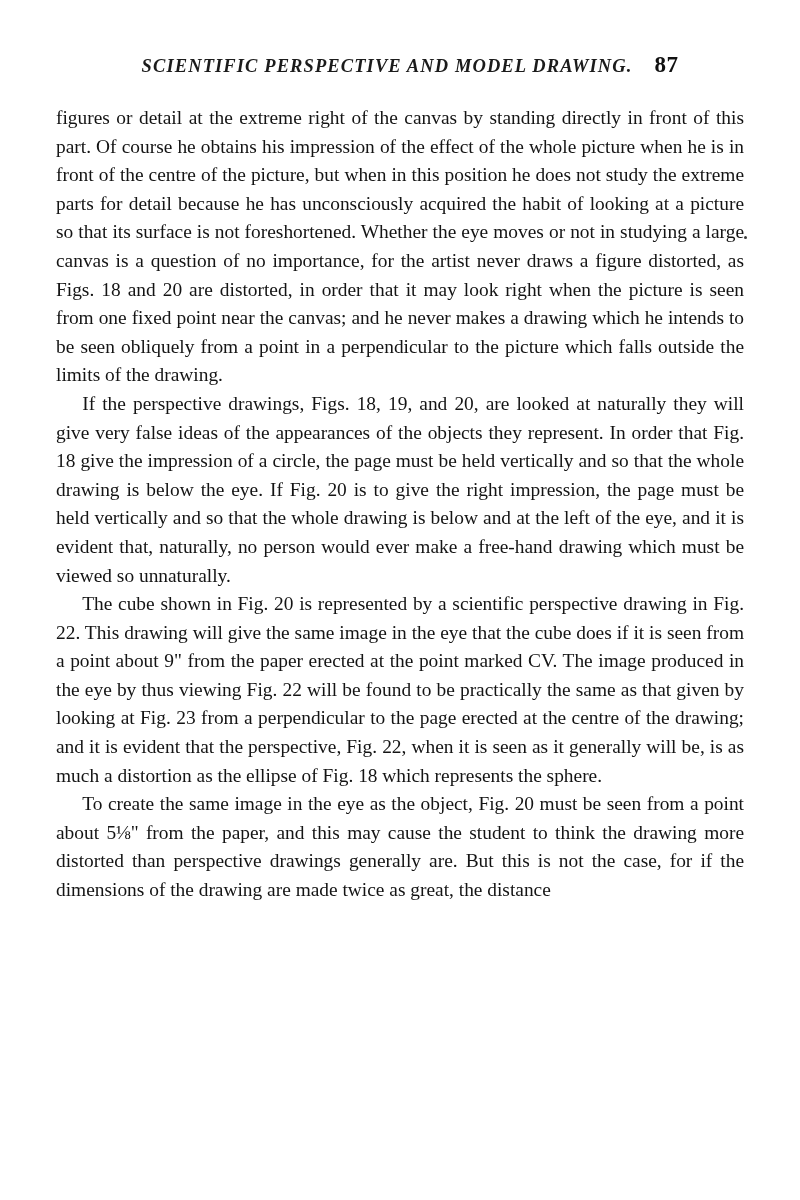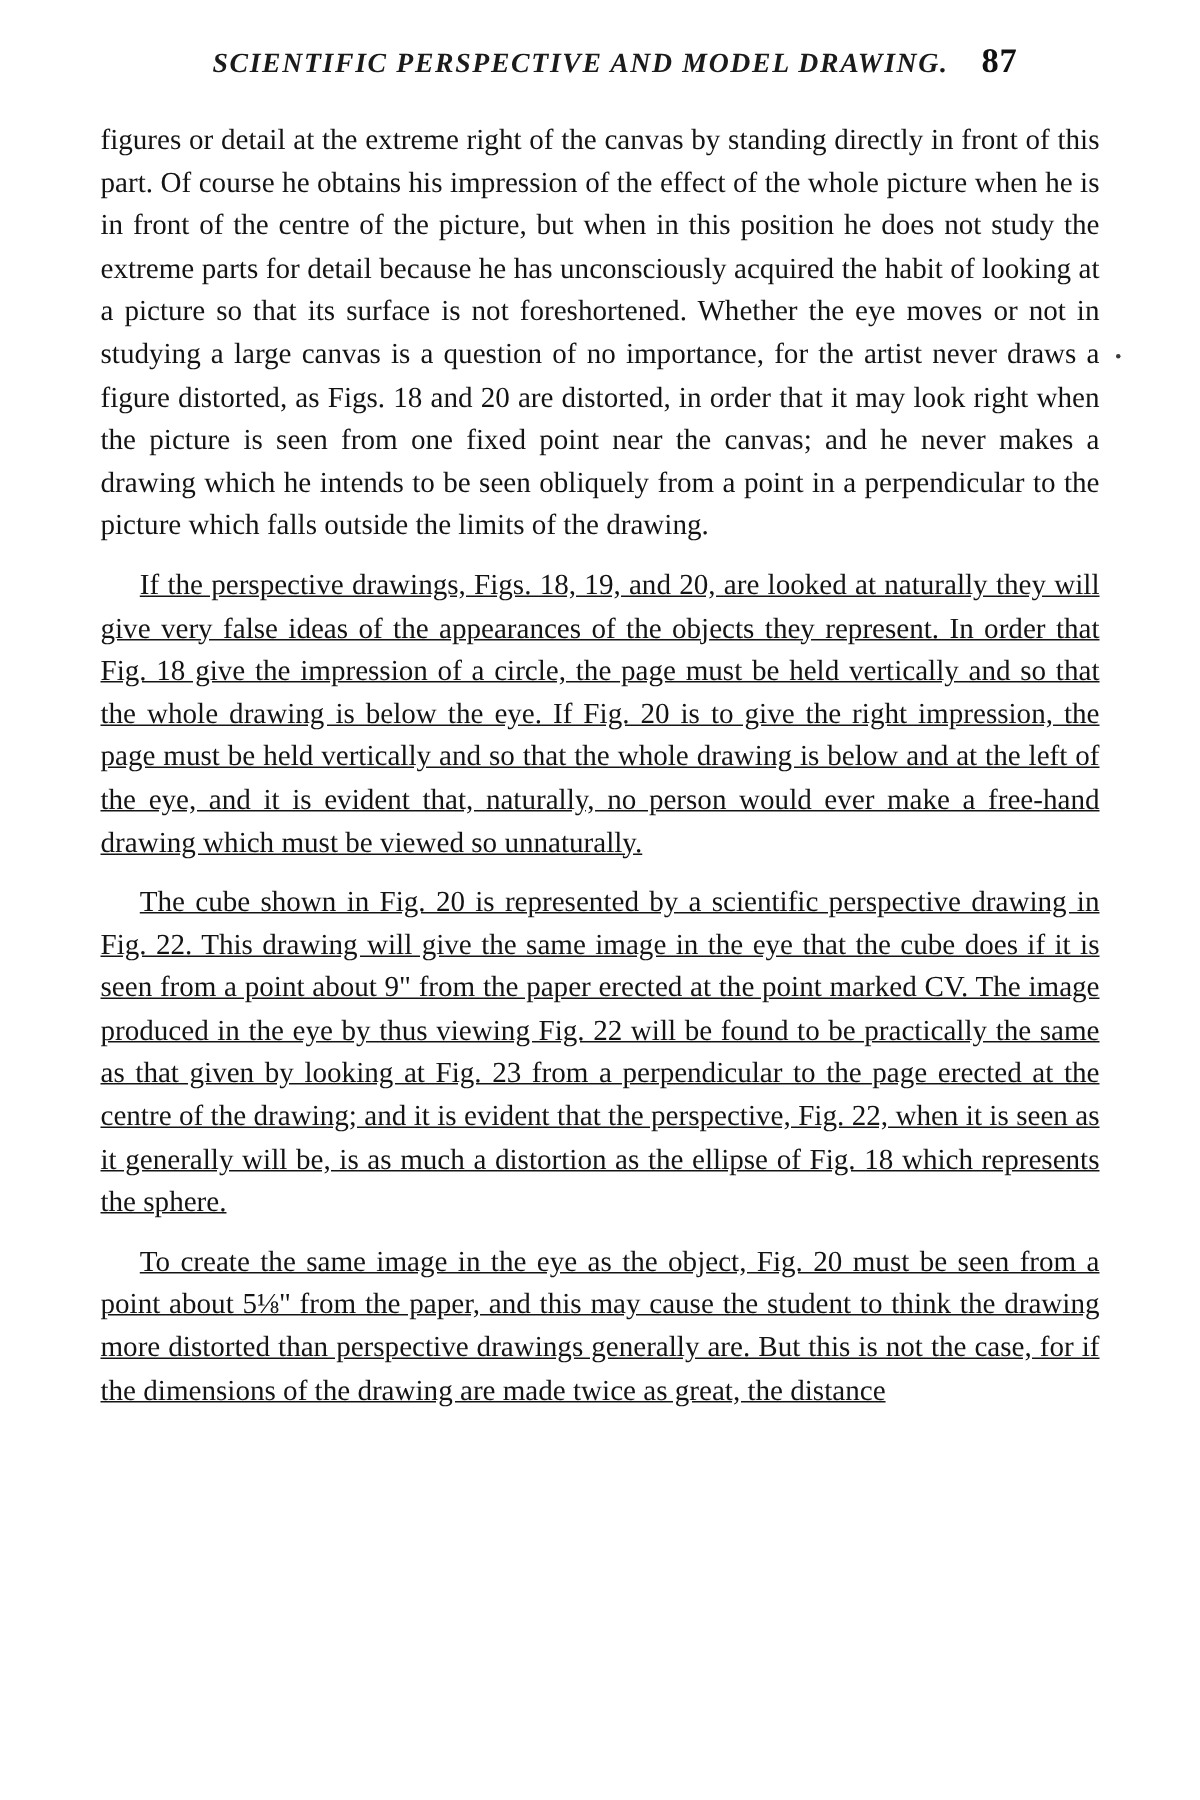--- a/index.html
+++ b/index.html
@@ -12,21 +12,21 @@
     height: 1200px;
     font-family: "Liberation Serif", serif;
     color: #1a1a1a;
     overflow: hidden;
   }
   .page {
     position: relative;
     width: 800px;
     height: 1200px;
     box-sizing: border-box;
-    padding: 28px 56px 0 56px;
+    padding: 52px 56px 0 56px;
   }
   .running-head {
     display: flex;
     align-items: baseline;
     justify-content: center;
     gap: 22px;
     margin: 0 0 26px 0;
     padding-left: 20px;
   }
   .running-head .title {
@@ -47,26 +47,25 @@
     text-align: right;
   }
   .body-text {
     font-size: 19.4px;
     line-height: 28.6px;
     text-align: justify;
     text-justify: inter-word;
     color: #141414;
   }
   .body-text p {
-    margin: 11px;
+    margin: 0;
     text-indent: 0;
   }
   .body-text p + p {
     text-indent: 1.35em;
-    text-decoration: underline;
   }
   .stray-dot {
     position: absolute;
     width: 3px;
     height: 3px;
     background: #3a3a3a;
     border-radius: 50%;
     top: 236px;
     left: 744px;
   }

